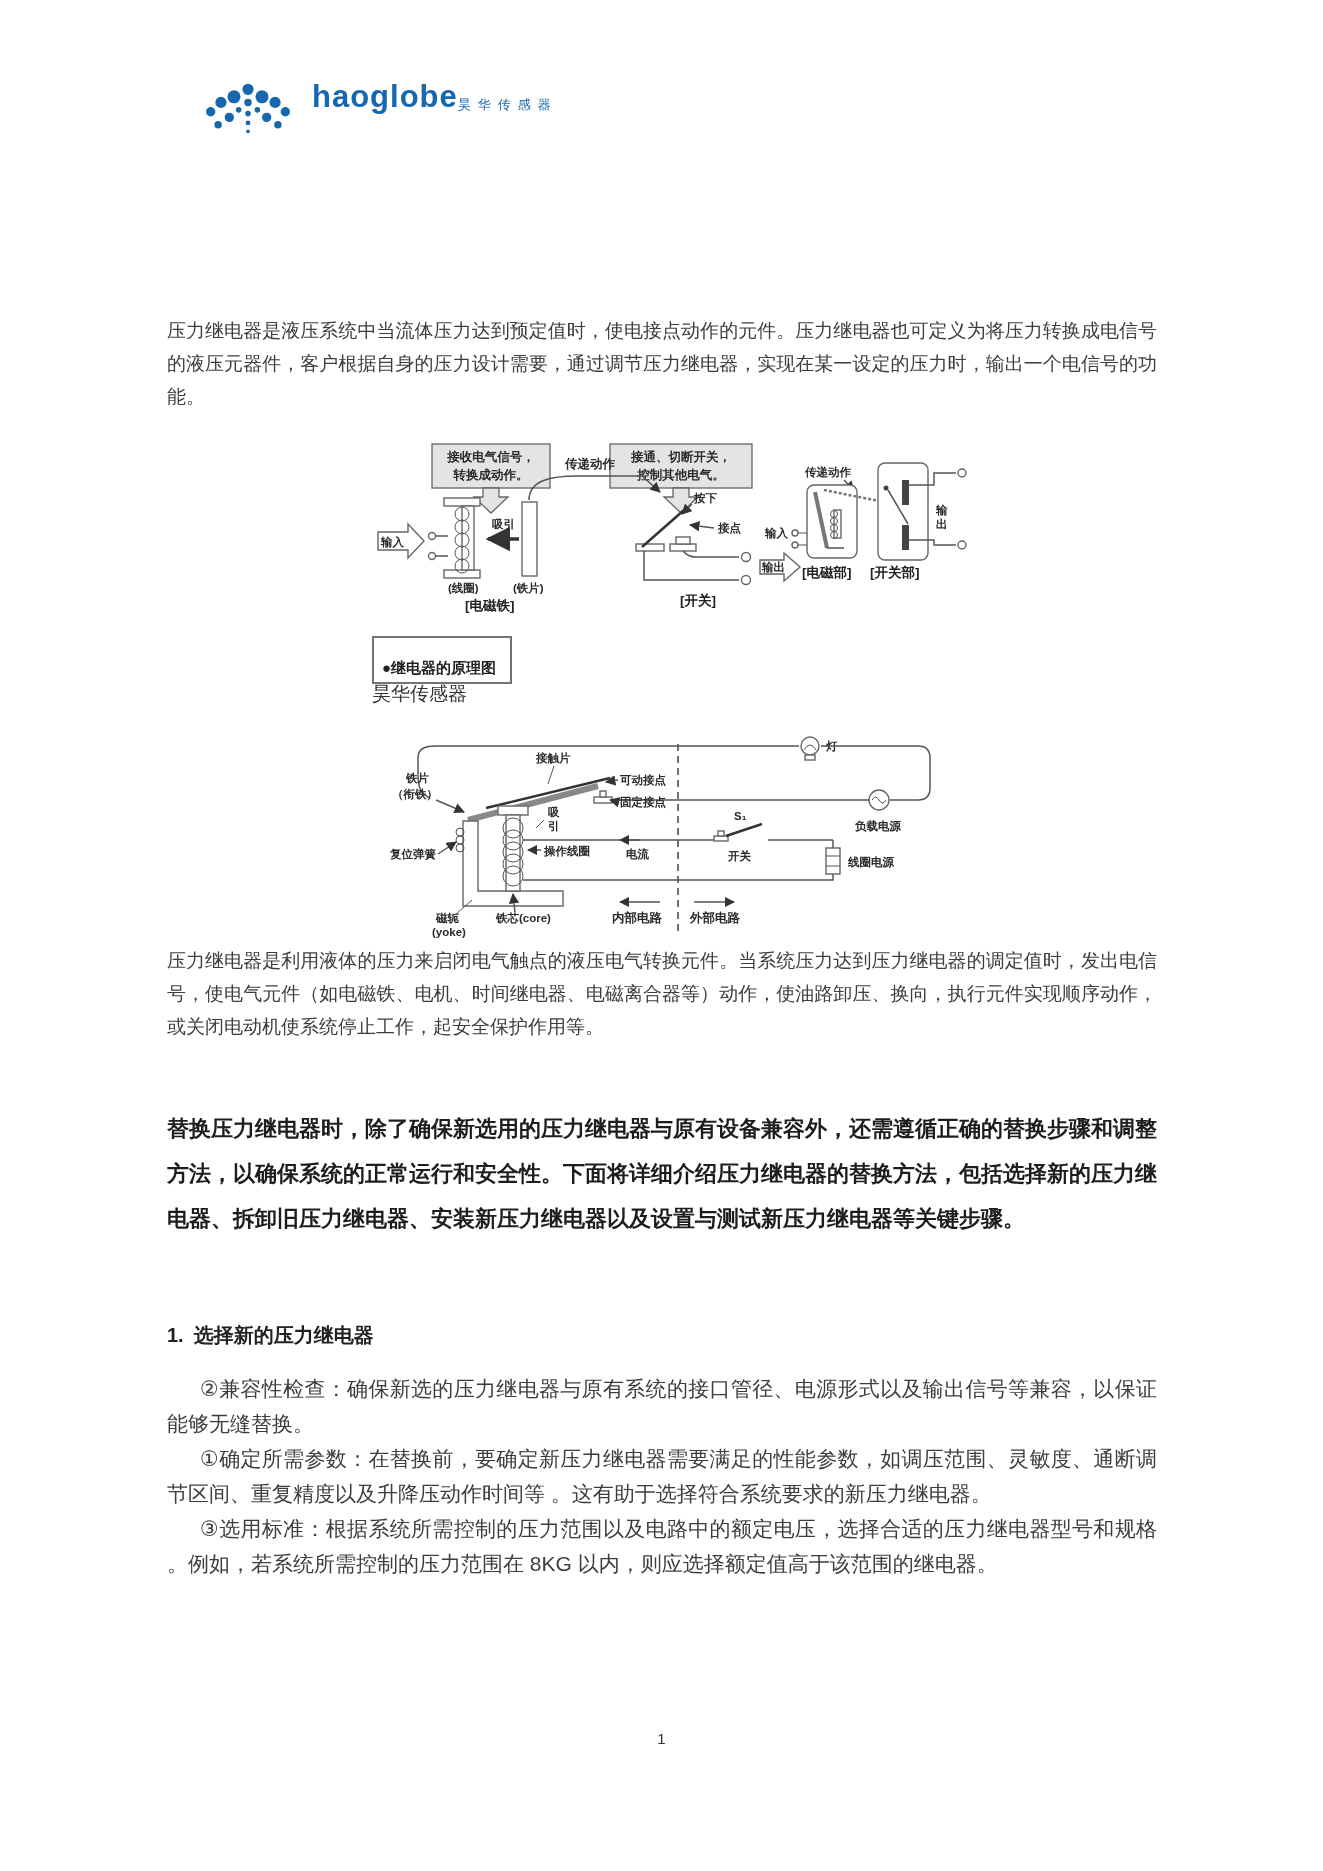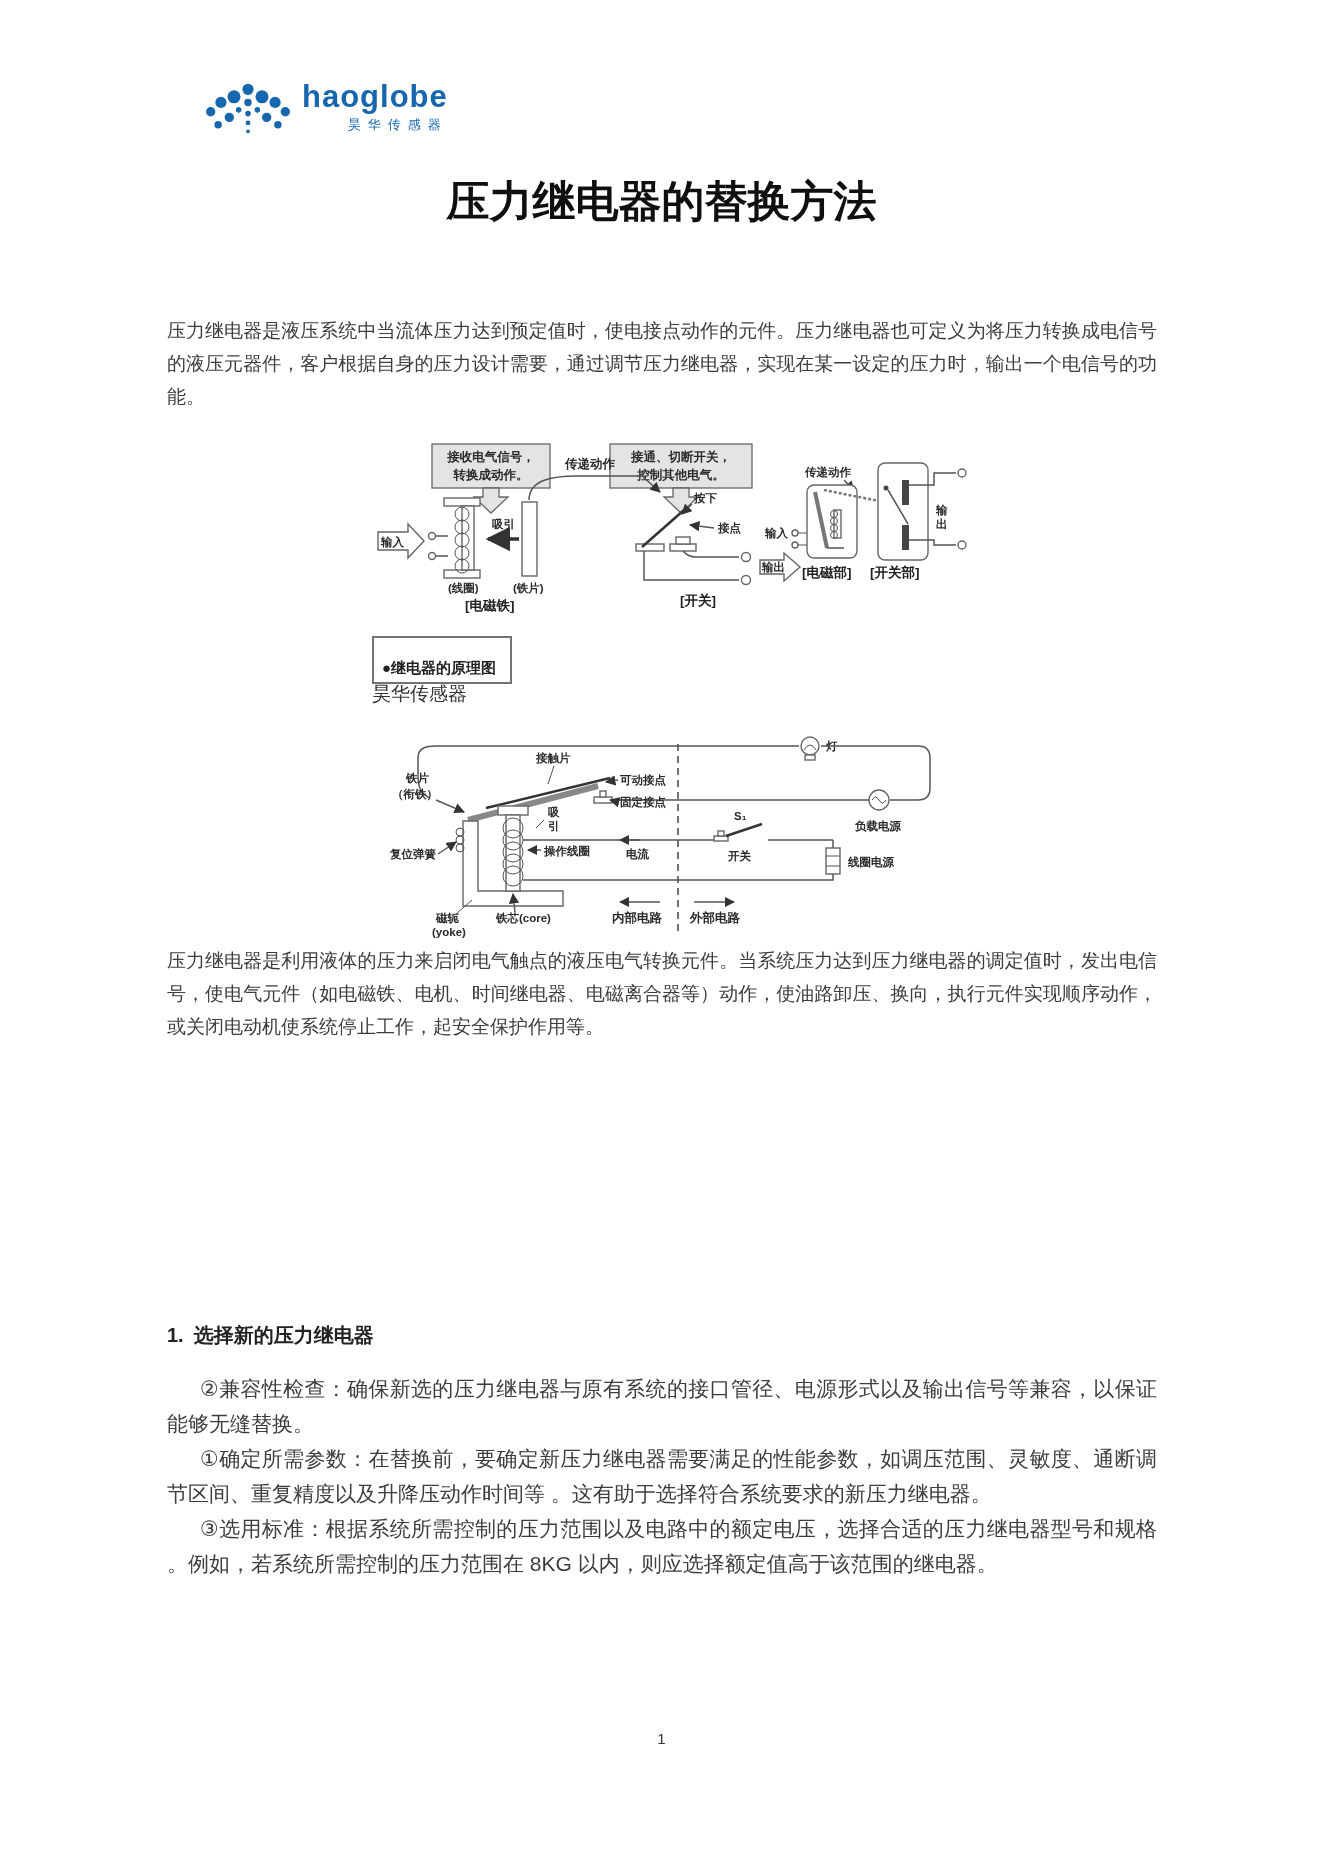--- a/index.html
+++ b/index.html
@@ -1,21 +1,21 @@
 <!DOCTYPE html>
 <html><head>
 <meta charset="utf-8">
 <style>
   html,body{margin:0;padding:0;background:#fff;}
   .page{position:relative;width:1323px;height:1871px;background:#ffffff;overflow:hidden;
         font-family:"Liberation Sans","DejaVu Sans",sans-serif;color:#3d3d3d;}
   
   .logo{position:absolute;left:198px;top:80px;display:flex;align-items:flex-start;}
   .logo-mark{width:100px;height:56px;}
-  .logo-text{margin-left:4px;display:flex;flex-direction:column;align-items:flex-end;text-align:right;}
+  .logo-text{margin-left:14px;display:flex;flex-direction:row;align-items:flex-end;text-align:right;}
   .logo-brand{font-size:31px;font-weight:bold;color:#1767ae;letter-spacing:1px;line-height:34px;}
   .logo-sub{font-size:13px;color:#1767ae;letter-spacing:7px;margin-top:2px;}
   
   .doc-title{position:absolute;left:0;top:173px;width:1323px;text-align:center;
              font-family:"Liberation Serif","DejaVu Serif",serif;font-weight:bold;
              font-size:43px;color:#0f0f0f;}
   
   .para{position:absolute;left:167px;width:990px;font-size:19px;line-height:33px;
         text-align:justify;color:#3d3d3d;}
   .p1{top:314px;}
@@ -71,21 +71,20 @@
         <circle cx="50" cy="46" r="2.6"></circle>
         <circle cx="50" cy="55" r="2"></circle>
       </g>
     </svg>
     <div class="logo-text">
       <div class="logo-brand">haoglobe</div>
       <div class="logo-sub">昊华传感器</div>
     </div>
   </div>
 
-  <div class="doc-title">压力继电器的替换方法</div>
 
   <div class="para p1">压力继电器是液压系统中当流体压力达到预定值时，使电接点动作的元件。压力继电器也可定义为将压力转换成电信号的液压元器件，客户根据自身的压力设计需要，通过调节压力继电器，实现在某一设定的压力时，输出一个电信号的功能。</div>
 
   <div class="diagram1">
   <svg width="600" height="180" viewBox="0 0 600 180">
     <defs>
       <marker id="a1" viewBox="0 0 10 10" refX="9" refY="5" markerWidth="7" markerHeight="7" orient="auto-start-reverse">
         <path d="M0,0 L10,5 L0,10 z" fill="#333"></path>
       </marker>
     </defs>
@@ -279,20 +278,21 @@
     <line x1="137" y1="176" x2="135" y2="158" class="dline" marker-end="url(#a2)"></line>
     <line x1="282" y1="166" x2="242" y2="166" class="dline" marker-end="url(#a2)"></line>
     <text x="234" y="186" class="dlabel">内部电路</text>
     <line x1="316" y1="166" x2="356" y2="166" class="dline" marker-end="url(#a2)"></line>
     <text x="312" y="186" class="dlabel">外部电路</text>
   </svg>
   </div>
 
   <div class="para p2">压力继电器是利用液体的压力来启闭电气触点的液压电气转换元件。当系统压力达到压力继电器的调定值时，发出电信号，使电气元件（如电磁铁、电机、时间继电器、电磁离合器等）动作，使油路卸压、换向，执行元件实现顺序动作，或关闭电动机使系统停止工作，起安全保护作用等。</div>
 
+  <div class="para p3">替换压力继电器时，除了确保新选用的压力继电器与原有设备兼容外，还需遵循正确的替换步骤和调整方法，以确保系统的正常运行和安全性。下面将详细介绍压力继电器的替换方法，包括选择新的压力继电器、拆卸旧压力继电器、安装新压力继电器以及设置与测试新压力继电器等关键步骤。</div>
 
   <div class="sec-heading">
     <span class="num">1.</span><span>选择新的压力继电器</span>
   </div>
 
   <div class="items">
     <div class="item">②兼容性检查：确保新选的压力继电器与原有系统的接口管径、电源形式以及输出信号等兼容，以保证能够无缝替换。</div>
     <div class="item">①确定所需参数：在替换前，要确定新压力继电器需要满足的性能参数，如调压范围、灵敏度、通断调节区间、重复精度以及升降压动作时间等 。这有助于选择符合系统要求的新压力继电器。</div>
     <div class="item">③选用标准：根据系统所需控制的压力范围以及电路中的额定电压，选择合适的压力继电器型号和规格 。例如，若系统所需控制的压力范围在 8KG 以内，则应选择额定值高于该范围的继电器。</div>
   </div>

